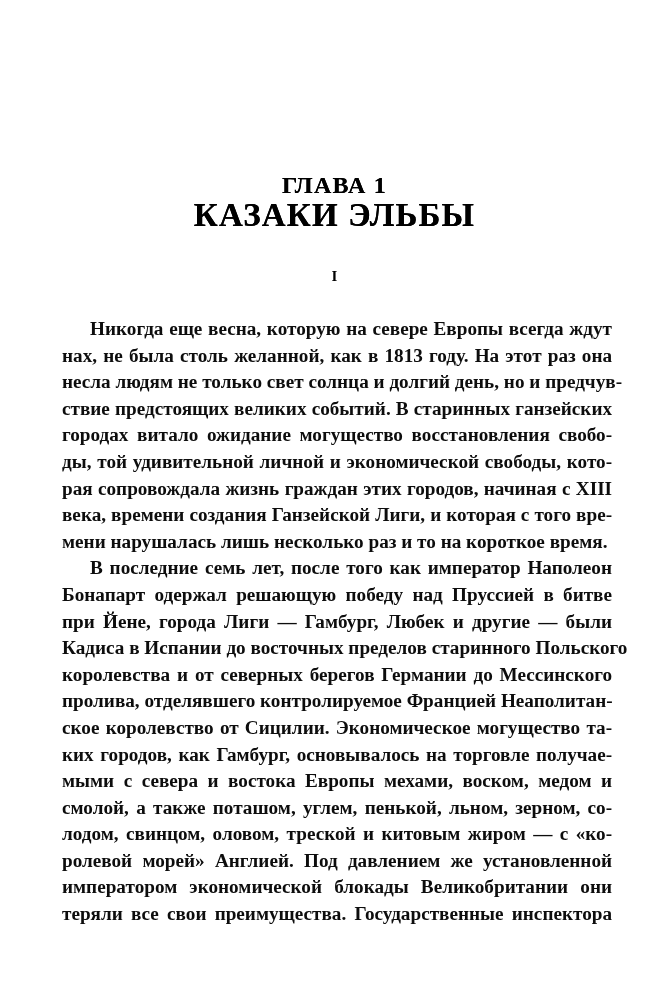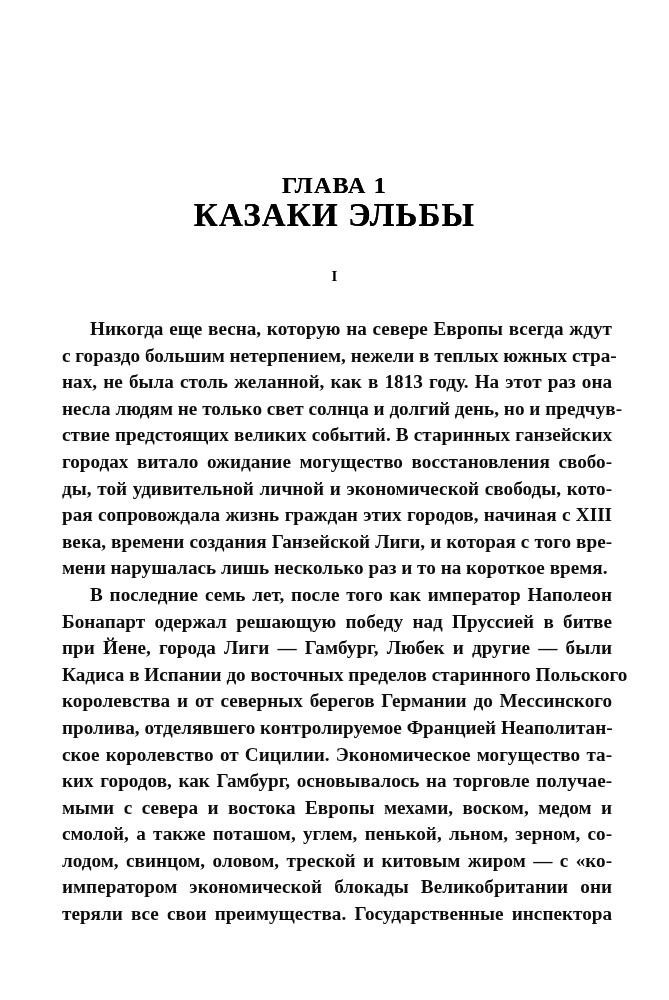--- a/index.html
+++ b/index.html
@@ -102,21 +102,20 @@
   <div class="chapter-head">
     <span class="line number">ГЛАВА 1</span>
     <span class="line title">КАЗАКИ ЭЛЬБЫ</span>
   </div>
 
   <div class="section-mark">I</div>
 
   <div class="body-block">
     <p class="para" id="para-1">
         <span class="tline indent"><span class="w">Никогда</span> <span class="w">еще</span> <span class="w">весна,</span> <span class="w">которую</span> <span class="w">на</span> <span class="w">севере</span> <span class="w">Европы</span> <span class="w">всегда</span> <span class="w">ждут</span></span>
-        <span class="tline"><span class="w">с</span> <span class="w">гораздо</span> <span class="w">большим</span> <span class="w">нетерпением,</span> <span class="w">нежели</span> <span class="w">в</span> <span class="w">теплых</span> <span class="w">южных</span> <span class="w">стра-</span></span>
         <span class="tline"><span class="w">нах,</span> <span class="w">не</span> <span class="w">была</span> <span class="w">столь</span> <span class="w">желанной,</span> <span class="w">как</span> <span class="w">в</span> <span class="w">1813</span> <span class="w">году.</span> <span class="w">На</span> <span class="w">этот</span> <span class="w">раз</span> <span class="w">она</span></span>
         <span class="tline"><span class="w">несла</span> <span class="w">людям</span> <span class="w">не</span> <span class="w">только</span> <span class="w">свет</span> <span class="w">солнца</span> <span class="w">и</span> <span class="w">долгий</span> <span class="w">день,</span> <span class="w">но</span> <span class="w">и</span> <span class="w">предчув-</span></span>
         <span class="tline"><span class="w">ствие</span> <span class="w">предстоящих</span> <span class="w">великих</span> <span class="w">событий.</span> <span class="w">В</span> <span class="w">старинных</span> <span class="w">ганзейских</span></span>
         <span class="tline"><span class="w">городах</span> <span class="w">витало</span> <span class="w">ожидание</span> <span class="w">могущество</span> <span class="w">восстановления</span> <span class="w">свобо-</span></span>
         <span class="tline"><span class="w">ды,</span> <span class="w">той</span> <span class="w">удивительной</span> <span class="w">личной</span> <span class="w">и</span> <span class="w">экономической</span> <span class="w">свободы,</span> <span class="w">кото-</span></span>
         <span class="tline"><span class="w">рая</span> <span class="w">сопровождала</span> <span class="w">жизнь</span> <span class="w">граждан</span> <span class="w">этих</span> <span class="w">городов,</span> <span class="w">начиная</span> <span class="w">с</span> <span class="w">XIII</span></span>
         <span class="tline"><span class="w">века,</span> <span class="w">времени</span> <span class="w">создания</span> <span class="w">Ганзейской</span> <span class="w">Лиги,</span> <span class="w">и</span> <span class="w">которая</span> <span class="w">с</span> <span class="w">того</span> <span class="w">вре-</span></span>
         <span class="tline last">мени нарушалась лишь несколько раз и то на короткое время.</span>
       </p>
     <p class="para" id="para-2">
@@ -124,18 +123,19 @@
         <span class="tline"><span class="w">Бонапарт</span> <span class="w">одержал</span> <span class="w">решающую</span> <span class="w">победу</span> <span class="w">над</span> <span class="w">Пруссией</span> <span class="w">в</span> <span class="w">битве</span></span>
         <span class="tline"><span class="w">при</span> <span class="w">Йене,</span> <span class="w">города</span> <span class="w">Лиги</span> <span class="w">—</span> <span class="w">Гамбург,</span> <span class="w">Любек</span> <span class="w">и</span> <span class="w">другие</span> <span class="w">—</span> <span class="w">были</span></span>
         <span class="tline"><span class="w">Кадиса</span> <span class="w">в</span> <span class="w">Испании</span> <span class="w">до</span> <span class="w">восточных</span> <span class="w">пределов</span> <span class="w">старинного</span> <span class="w">Польского</span></span>
         <span class="tline"><span class="w">королевства</span> <span class="w">и</span> <span class="w">от</span> <span class="w">северных</span> <span class="w">берегов</span> <span class="w">Германии</span> <span class="w">до</span> <span class="w">Мессинского</span></span>
         <span class="tline"><span class="w">пролива,</span> <span class="w">отделявшего</span> <span class="w">контролируемое</span> <span class="w">Францией</span> <span class="w">Неаполитан-</span></span>
         <span class="tline"><span class="w">ское</span> <span class="w">королевство</span> <span class="w">от</span> <span class="w">Сицилии.</span> <span class="w">Экономическое</span> <span class="w">могущество</span> <span class="w">та-</span></span>
         <span class="tline"><span class="w">ких</span> <span class="w">городов,</span> <span class="w">как</span> <span class="w">Гамбург,</span> <span class="w">основывалось</span> <span class="w">на</span> <span class="w">торговле</span> <span class="w">получае-</span></span>
         <span class="tline"><span class="w">мыми</span> <span class="w">с</span> <span class="w">севера</span> <span class="w">и</span> <span class="w">востока</span> <span class="w">Европы</span> <span class="w">мехами,</span> <span class="w">воском,</span> <span class="w">медом</span> <span class="w">и</span></span>
         <span class="tline"><span class="w">смолой,</span> <span class="w">а</span> <span class="w">также</span> <span class="w">поташом,</span> <span class="w">углем,</span> <span class="w">пенькой,</span> <span class="w">льном,</span> <span class="w">зерном,</span> <span class="w">со-</span></span>
         <span class="tline"><span class="w">лодом,</span> <span class="w">свинцом,</span> <span class="w">оловом,</span> <span class="w">треской</span> <span class="w">и</span> <span class="w">китовым</span> <span class="w">жиром</span> <span class="w">—</span> <span class="w">с</span> <span class="w">«ко-</span></span>
+        <span class="tline"><span class="w">ролевой</span> <span class="w">морей»</span> <span class="w">Англией.</span> <span class="w">Под</span> <span class="w">давлением</span> <span class="w">же</span> <span class="w">установленной</span></span>
         <span class="tline"><span class="w">императором</span> <span class="w">экономической</span> <span class="w">блокады</span> <span class="w">Великобритании</span> <span class="w">они</span></span>
         <span class="tline"><span class="w">теряли</span> <span class="w">все</span> <span class="w">свои</span> <span class="w">преимущества.</span> <span class="w">Государственные</span> <span class="w">инспектора</span></span>
       </p>
   </div>
 
 </div>
 
 </body></html>

